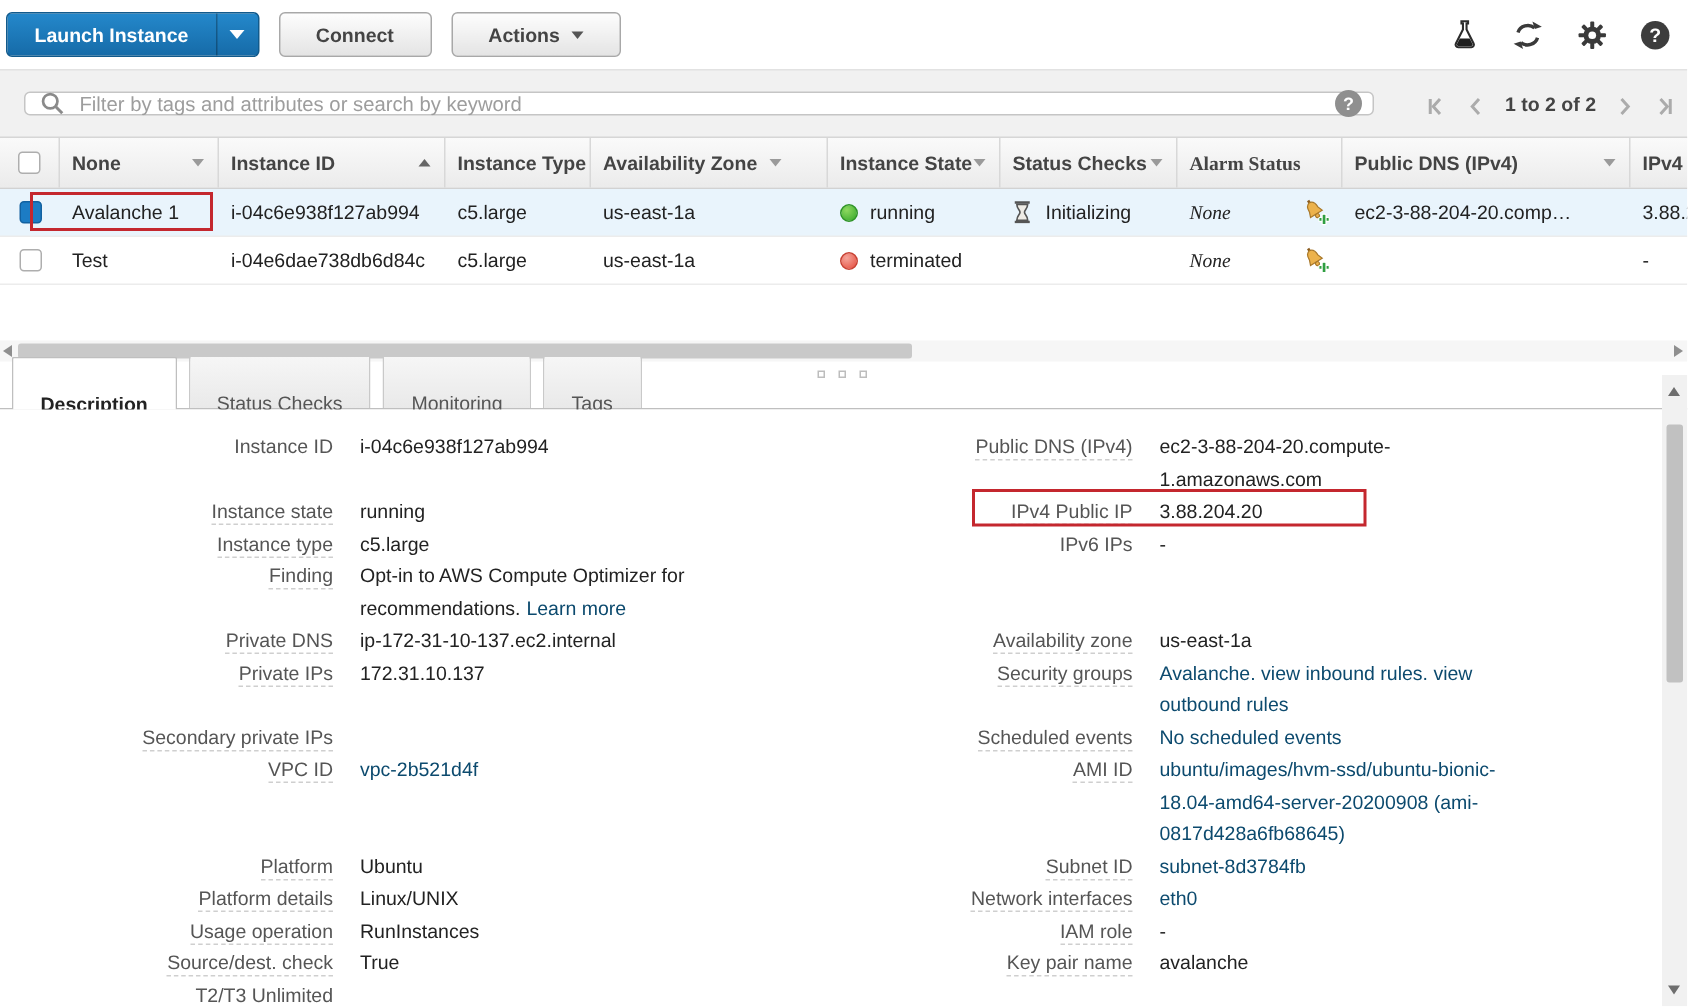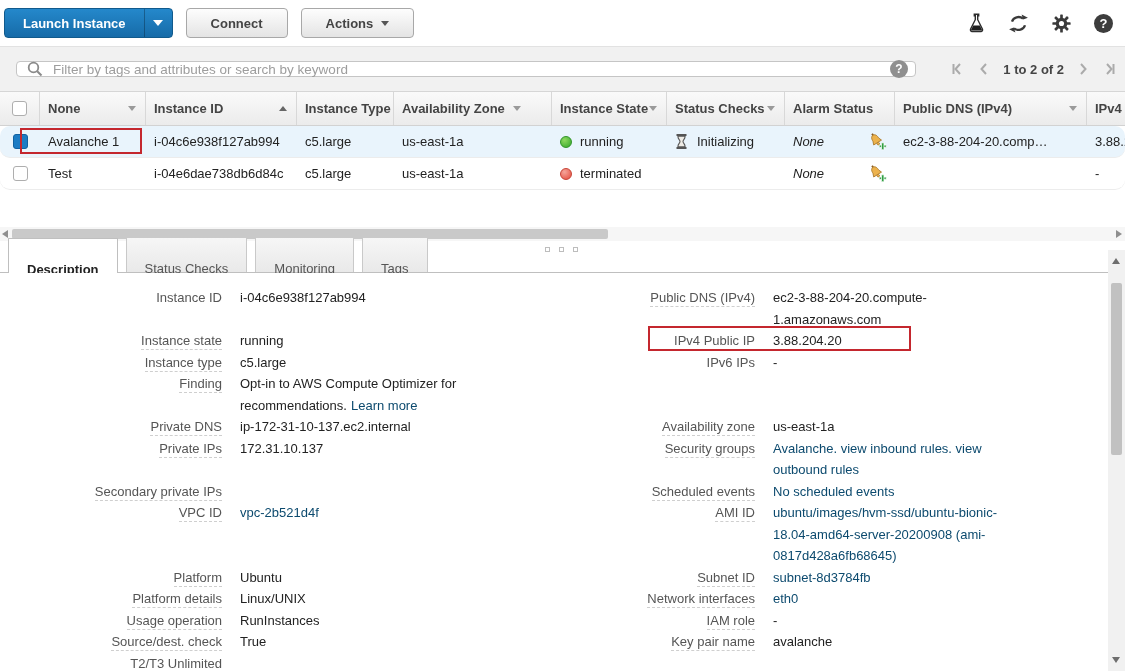--- a/index.html
+++ b/index.html
@@ -29,41 +29,41 @@
              border-top:1px solid #e2e2e2;border-bottom:1px solid #d6d6d6;box-sizing:border-box;
              display:flex;align-items:center;}
   .searchbox{position:relative;margin-left:16px;width:900px;height:16px;background:#fff;
              border:1px solid #c5c5c5;border-radius:4px;display:flex;align-items:center;box-sizing:border-box;}
   .searchbox input{border:0;outline:none;flex:1;font-family:"Liberation Sans",sans-serif;font-size:13.5px;
                    color:#333;margin-left:8px;background:transparent;}
   .searchbox input::placeholder{color:#9d9d9d;}
   .search-glyph{margin-left:10px;display:flex;}
   .q-circle{width:18px;height:18px;border-radius:50%;background:#8f8f8f;color:#fff;font-weight:bold;
             font-size:12px;display:flex;align-items:center;justify-content:center;margin-right:7px;cursor:pointer;}
-  .paging{margin-left:auto;margin-right:10px;display:flex;align-items:center;gap:15px;}
+  .paging{margin-left:auto;margin-right:10px;display:flex;align-items:flex-end;gap:15px;}
   .paging .ptext{font-weight:bold;color:#444;}
   .pg-ic{display:flex;cursor:pointer;}
 
   
   .thead{position:absolute;top:92px;left:0;width:1125px;height:34px;display:flex;
          background:linear-gradient(180deg,#fafafa,#ebebeb);border-bottom:1px solid #d2d2d2;box-sizing:border-box;
          font-weight:bold;color:#444;}
   .trow{position:absolute;left:0;width:1125px;height:32px;display:flex;background:#fff;
-        border-bottom:1px solid #ececec;box-sizing:border-box;border-radius:10px;}
+        border-bottom:1px solid #ececec;box-sizing:border-box;}
   .trow.sel{background:#e9f4fc;}
   .cell{display:flex;align-items:center;padding-left:8px;box-sizing:border-box;overflow:hidden;white-space:nowrap;flex:none;}
   .thead .cell{border-right:1px solid #d8d8d8;}
   .c-cb{width:40px;justify-content:center;padding-left:0;}
   .c-name{width:106px;}
   .c-iid{width:151px;}
   .c-type{width:97px;}
   .c-az{width:158px;}
   .c-state{width:115px;}
   .c-checks{width:118px;}
-  .c-alarm{width:110px;}
+  .c-alarm{width:110px;font-family:Liberation Serif, serif;}
   .c-dns{width:192px;}
   .c-ip{width:38px;border-right:0 !important;}
   .cb{width:15px;height:15px;border:1px solid #aeaeae;border-radius:3px;background:#fff;box-sizing:border-box;cursor:pointer;}
   .cb.checked{background:#1c7cc4;border-color:#1261a0;}
   .sort-down{width:0;height:0;border-left:4px solid transparent;border-right:4px solid transparent;
              border-top:5px solid #9a9a9a;margin-left:auto;margin-right:9px;}
   .sort-down.near{margin-left:8px;margin-right:0;}
   .sort-up{width:0;height:0;border-left:4px solid transparent;border-right:4px solid transparent;
            border-bottom:5px solid #666;margin-left:auto;margin-right:9px;}
   .dot{width:12px;height:12px;border-radius:50%;margin-right:8px;flex:none;box-sizing:border-box;}

